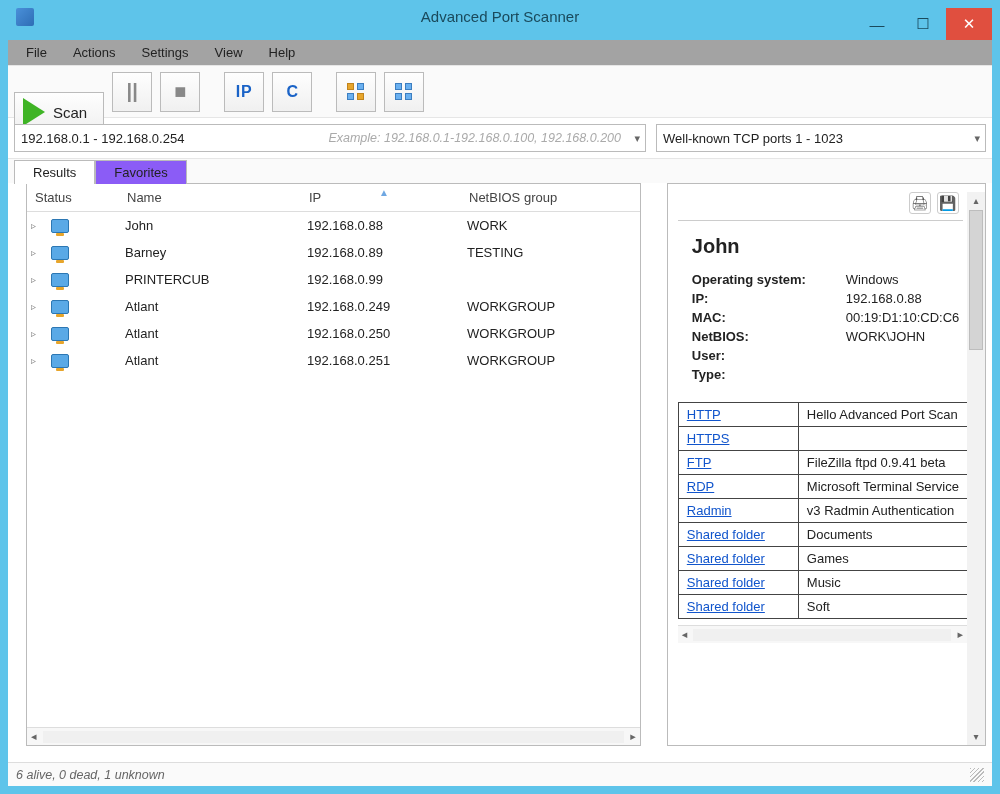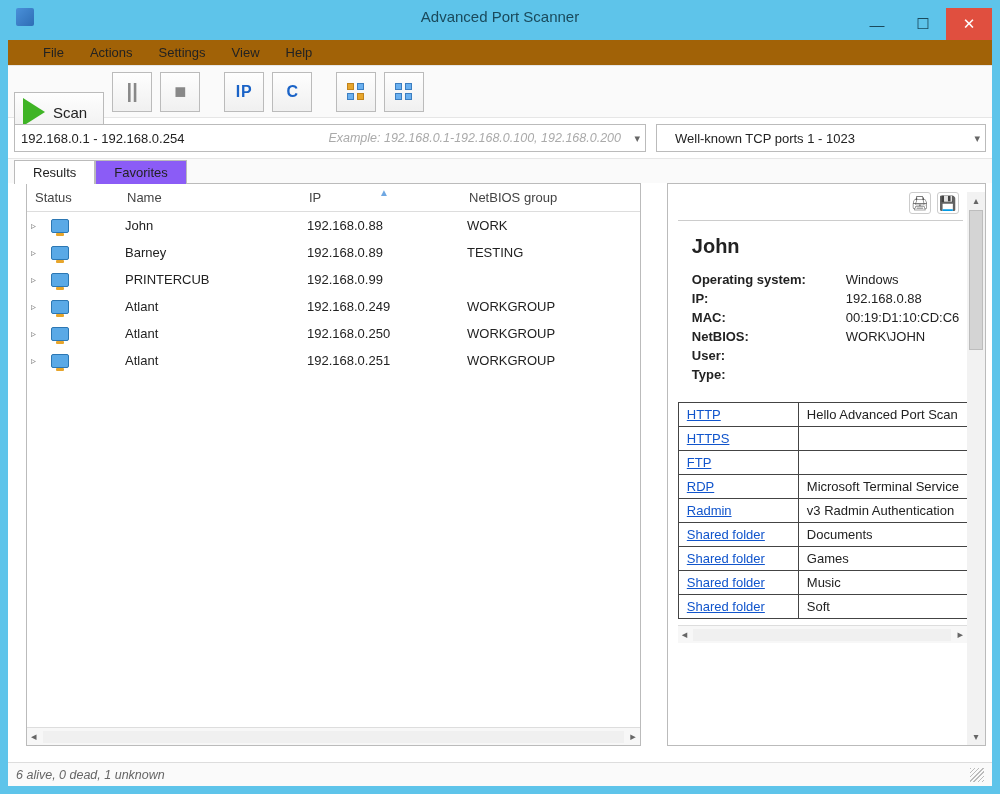--- a/index.html
+++ b/index.html
@@ -50,24 +50,24 @@
     font-size: 15px;
     color: #1a4a5c;
   }
   .titlebar .wbtn.close { background: #e04f3f; color: #fff; }
 
   
   .menubar {
     height: 26px;
     display: flex;
     align-items: center;
-    padding: 0 23px;
+    padding: 0 6px;
     border-bottom: 1px solid #e6e6e6;
     gap: 2px;
-    background: #a16207;
+    background: #a3a3a3;
   }
   .menuitem {
     padding: 3px 12px;
     cursor: default;
   }
 
   
   .toolbar {
     height: 52px;
     display: flex;
@@ -139,21 +139,21 @@
   .range-left .chev, .range-right .chev {
     position: absolute; right: 5px; top: 50%; transform: translateY(-50%);
     font-size: 11px; color: #666;
   }
   .range-right {
     flex: 1;
     border: 1px solid #bbb;
     height: 28px;
     display: flex;
     align-items: center;
-    padding: 0 18px;
+    padding: 0 6px;
     position: relative;
     background: #fff;
   }
 
   
   .tabs-row {
     display: flex;
     padding: 0 6px;
     background: #fafafa;
   }
@@ -504,20 +504,21 @@
               <div class="srow">
                 <div class="scell sc-svc"><span class="sc-lnk">HTTP</span></div>
                 <div class="scell sc-desc">Hello Advanced Port Scan</div>
               </div>
               <div class="srow">
                 <div class="scell sc-svc"><span class="sc-lnk">HTTPS</span></div>
                 <div class="scell sc-desc"></div>
               </div>
               <div class="srow">
                 <div class="scell sc-svc"><span class="sc-lnk">FTP</span></div>
+                <div class="scell sc-desc">FileZilla ftpd 0.9.41 beta</div>
               </div>
               <div class="srow">
                 <div class="scell sc-svc"><span class="sc-lnk">RDP</span></div>
                 <div class="scell sc-desc">Microsoft Terminal Service</div>
               </div>
               <div class="srow">
                 <div class="scell sc-svc"><span class="sc-lnk">Radmin</span></div>
                 <div class="scell sc-desc">v3 Radmin Authentication</div>
               </div>
               <div class="srow">

